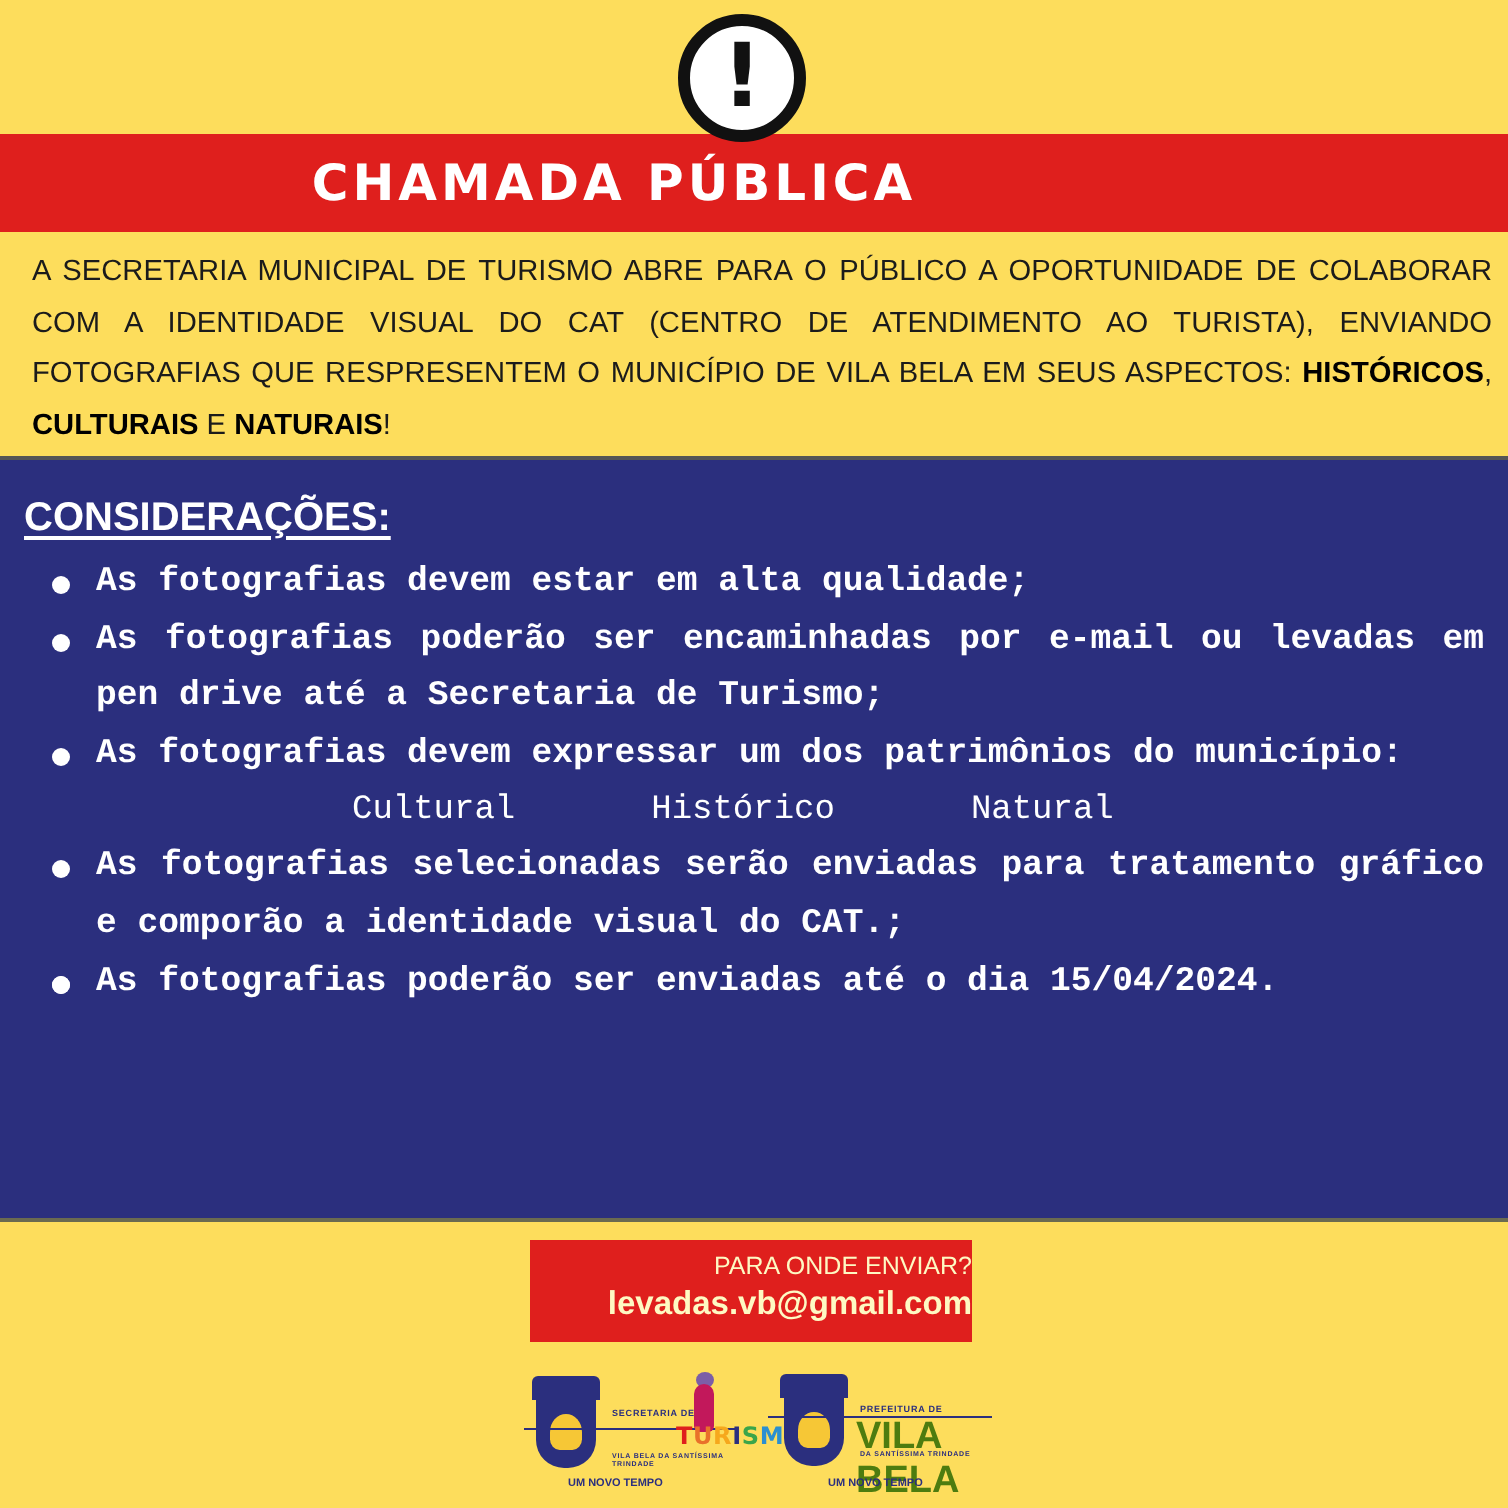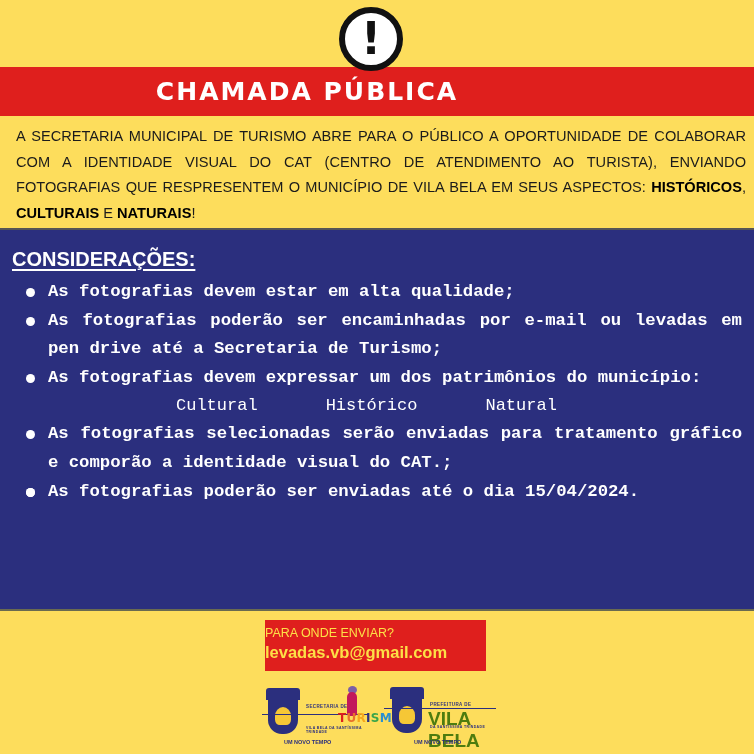--- a/index.html
+++ b/index.html
@@ -11,21 +11,21 @@
   .alert-mark { position:absolute; left:0; top:0; width:100%; height:100%; text-align:center; line-height:52px; font-size:44px; font-weight:bold; color:#111; font-family:"DejaVu Sans", sans-serif; }
   .intro { position:absolute; left:16px; top:124px; width:730px; font-size:14.6px; line-height:25.5px; color:#1b1b1b; text-align:justify; text-align-last:left; }
   .intro b { font-weight:bold; color:#000; }
   .blue-panel { position:absolute; left:0; top:228px; width:754px; height:383px; background:#2b2f7e; border-top:2px solid #555; border-bottom:2px solid #6a6a50; box-sizing:border-box; }
   .consid-title { position:absolute; left:12px; top:248px; font-size:20px; font-weight:bold; color:#fff; text-decoration:underline; text-decoration-thickness:2px; text-underline-offset:3px; }
   .list { position:absolute; left:24px; top:278px; width:718px; margin:0; padding:0; list-style:none;font-family:Liberation Mono, monospace; }
   .list li { position:relative; padding-left:24px; color:#fff; font-weight:bold; font-size:17.3px; line-height:28.6px; text-align:justify; text-align-last:left; }
   .list li .bullet { position:absolute; left:2px; top:10px; width:9px; height:9px; border-radius:50%; background:#fff; }
   .heritage { display:flex; color:#fff; font-size:17px; line-height:28px; font-weight:normal; padding-left:128px; }
   .heritage span { margin-right:68px; }
-  .contact-box { position:absolute; left:265px; top:620px; width:221px; height:51px; background:#df1f1d; text-align:left; color:#fde047; }
+  .contact-box { position:absolute; left:265px; top:620px; width:221px; height:51px; background:#df1f1d; text-align:right; color:#fef9c3; }
   .contact-q { font-size:12.5px; margin-top:6px; line-height:15px; }
   .contact-email { font-size:16.5px; font-weight:bold; line-height:22px; }
   .logos { position:absolute; left:262px; top:684px; width:240px; height:64px; }
   .logo { position:absolute; top:0; height:64px; }
   .crest { position:absolute; width:34px; height:48px; }
   .crest .crown { position:absolute; left:0; top:0; width:34px; height:12px; background:#2b2f7e; border-radius:3px 3px 0 0; }
   .crest .shield { position:absolute; left:2px; top:12px; width:30px; height:34px; background:#2b2f7e; border-radius:0 0 14px 14px; }
   .crest .bird { position:absolute; left:9px; top:19px; width:16px; height:18px; background:#f6c736; border-radius:50% 50% 30% 30%; }
   .logo-line { position:absolute; height:1px; background:#2b2f7e; }
   .logo-small { position:absolute; font-size:4.5px; font-weight:bold; color:#2b2f7e; letter-spacing:0.4px; }

